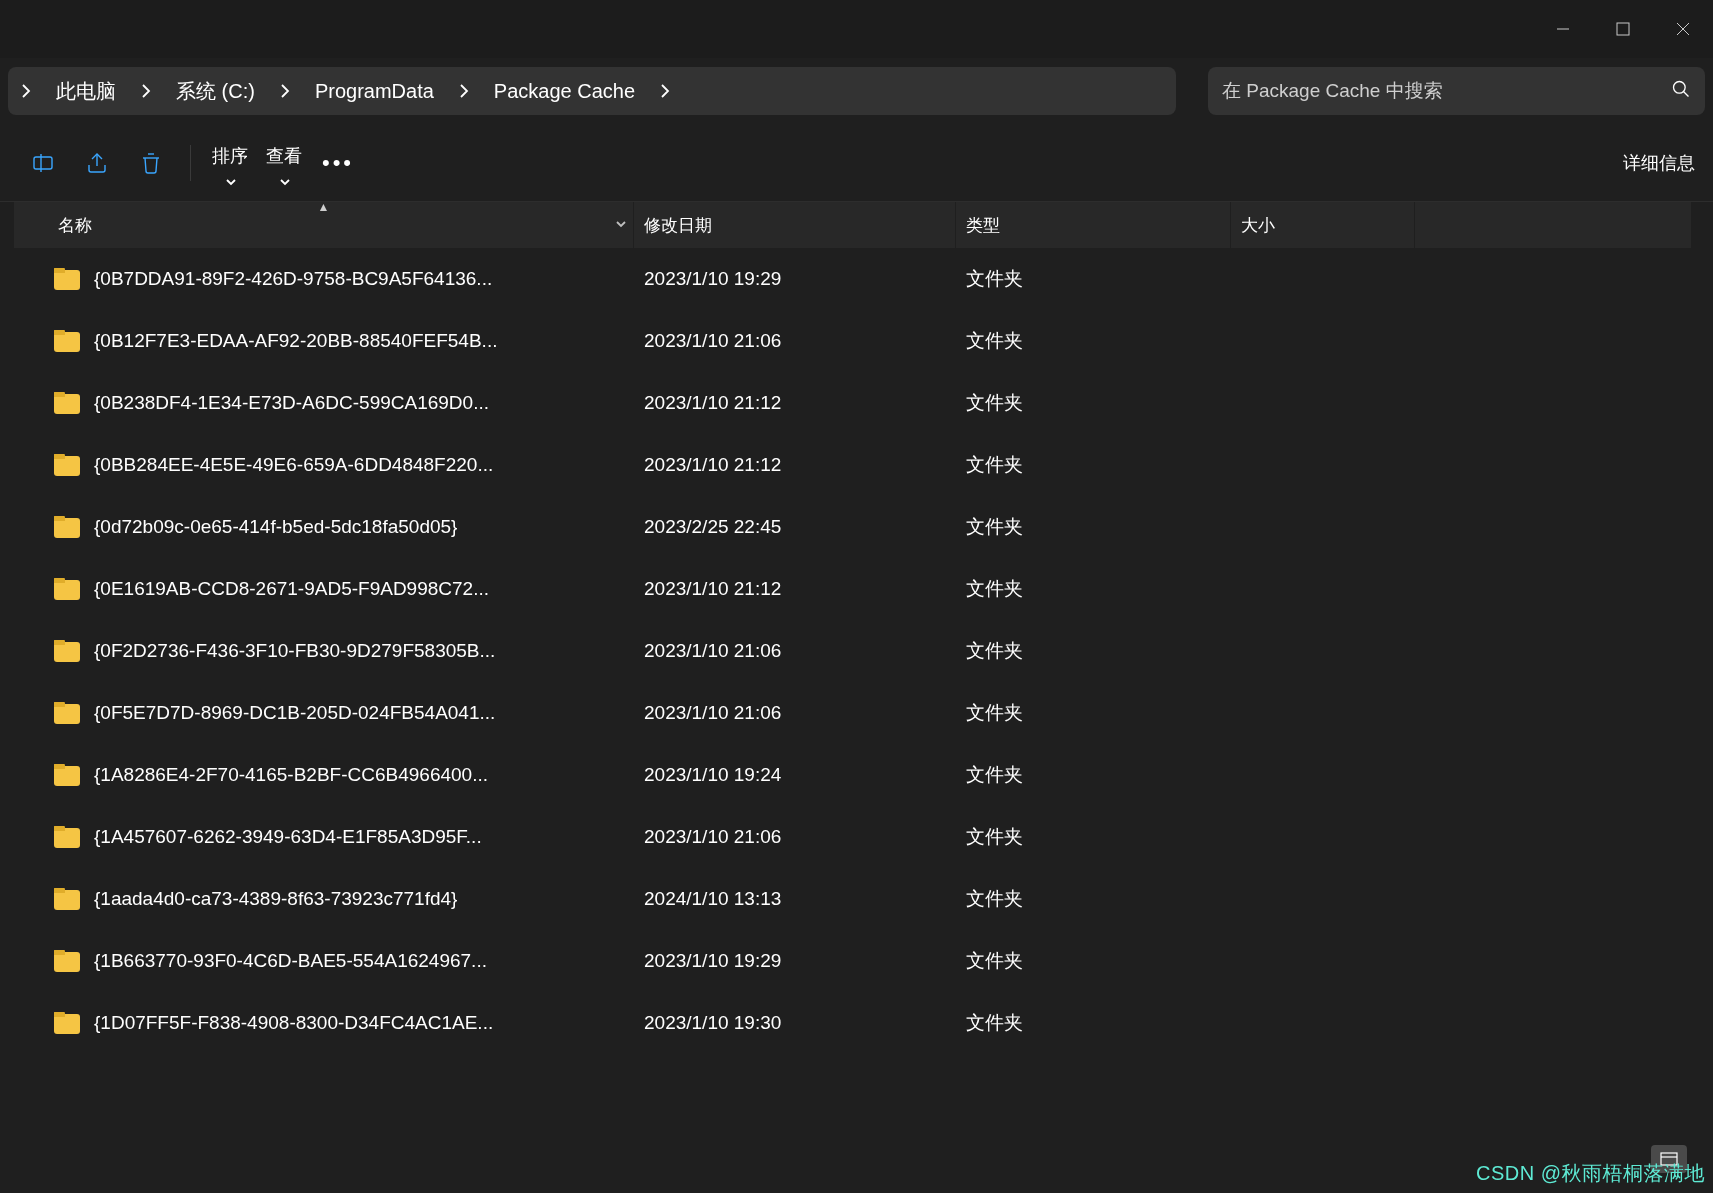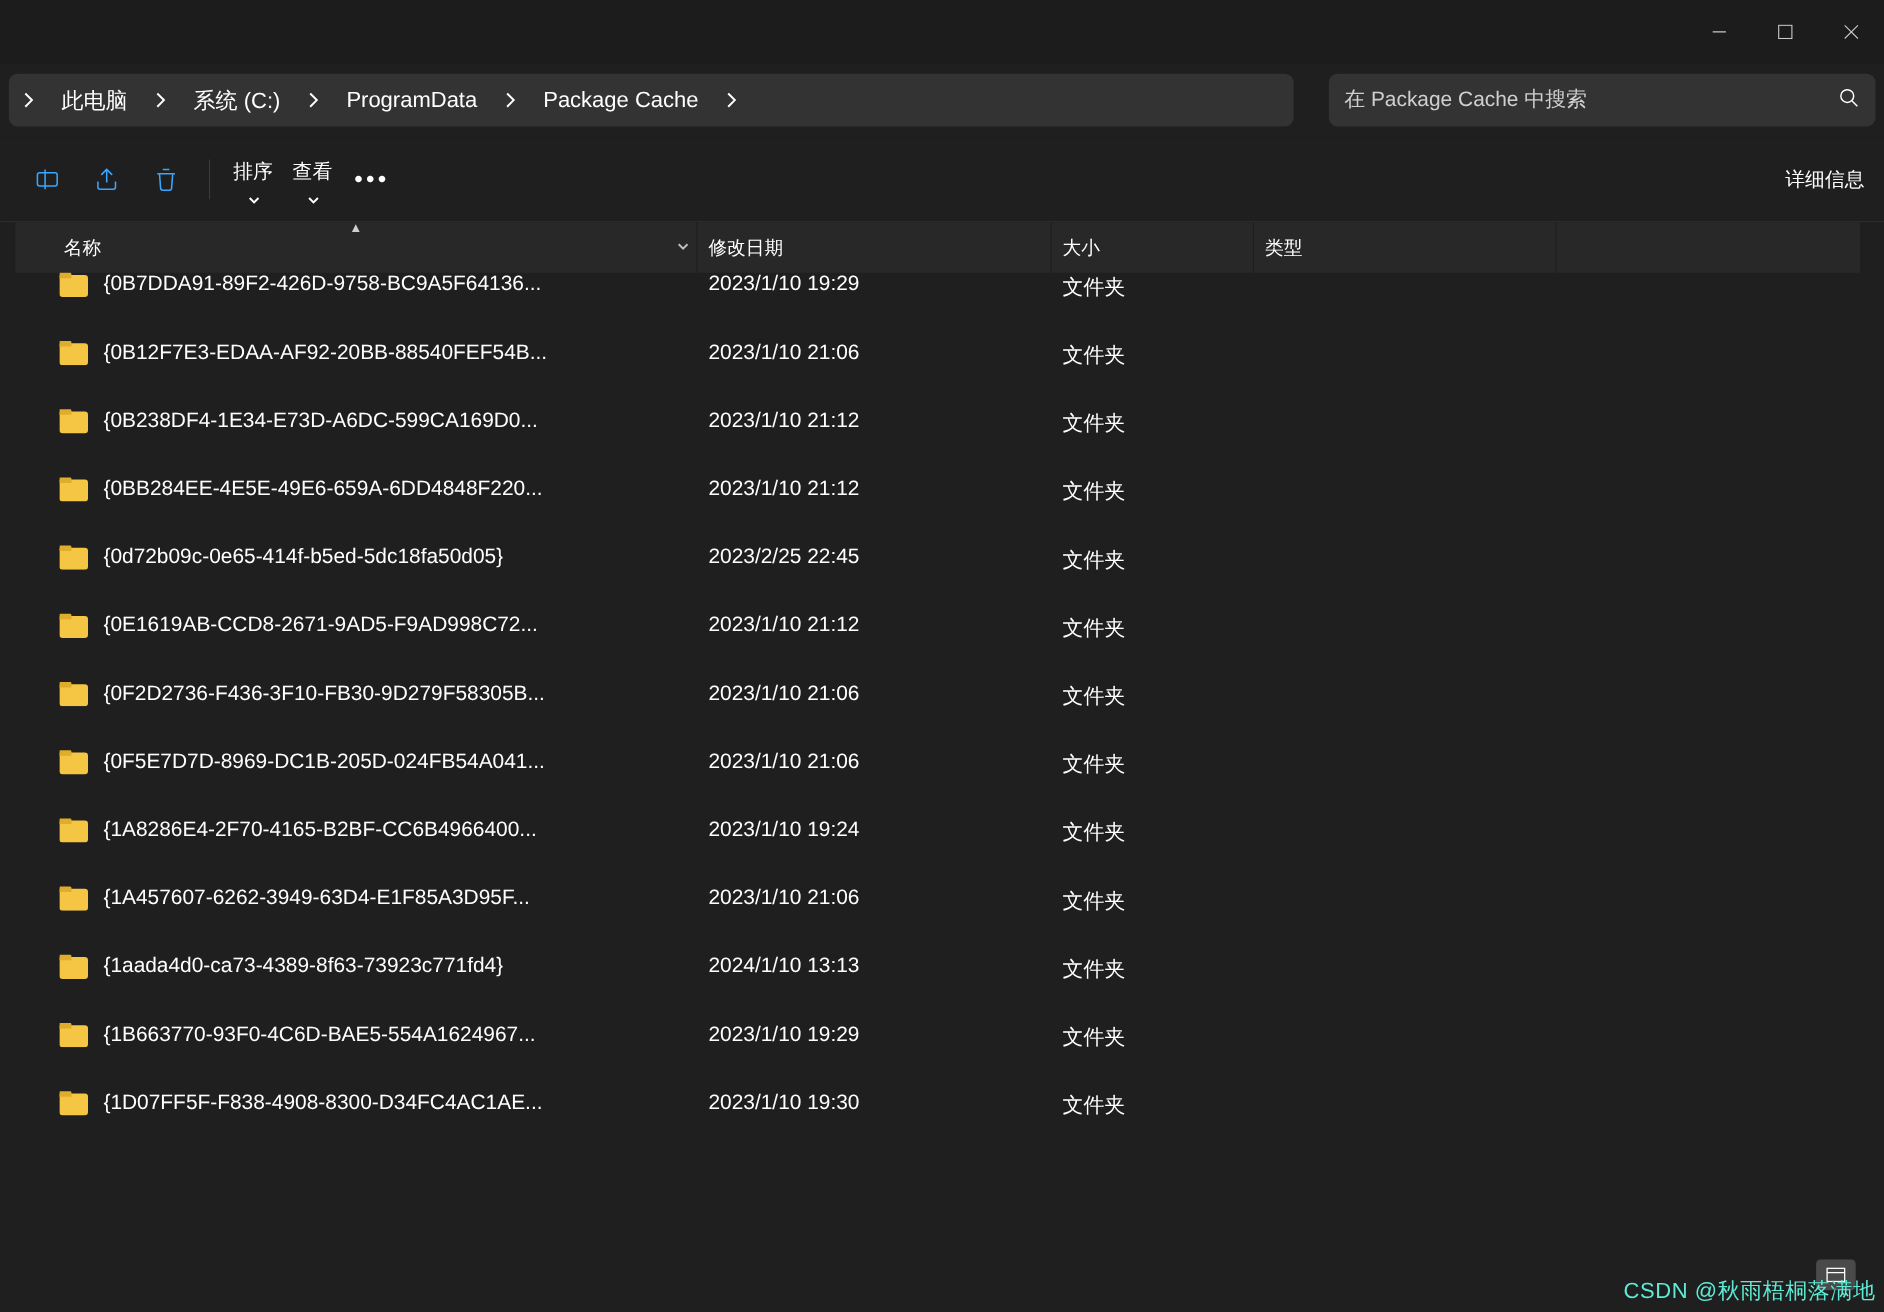--- a/index.html
+++ b/index.html
@@ -153,21 +153,21 @@
   
   .file-list {
     margin-left: 14px;
     margin-right: 22px;
     height: calc(1193px - 58px - 66px - 78px - 46px);
     overflow: hidden;
     position: relative;
   }
   .row {
     display: flex;
-    align-items: flex-start;
+    align-items: center;
     height: 62px;
     padding-left: 40px;
   }
   .cell { overflow: hidden; text-overflow: ellipsis; white-space: nowrap; font-size: 19px; }
   .cell-name { width: 580px; display: flex; align-items: center; gap: 14px; }
   .cell-date { width: 322px; padding-left: 10px; }
   .cell-type { width: 275px; padding-left: 10px; }
   .cell-size { width: 184px; padding-left: 10px; text-align: right; }
 
   .folder-icon {
@@ -340,25 +340,25 @@
   <div class="col col-name">
     <span class="sort-ind">▲</span>
     <span>名称</span>
     <span class="col-dd"><svg viewBox="0 0 12 12">
           <path d="M2 4l4 4 4-4"></path>
         </svg></span>
   </div>
   <div class="col col-date">
     <span>修改日期</span>
   </div>
+  <div class="col col-type">
+    <span>类型</span>
+  </div>
   <div class="col col-size">
     <span>大小</span>
-  </div>
-  <div class="col col-type">
-    <span>类型</span>
   </div>
 </div>
 
 <div class="file-list" id="file-list">
     <div class="row">
     <div class="cell cell-name">
       <span class="folder-icon"></span>
       <span class="name-text">{0B7DDA91-89F2-426D-9758-BC9A5F64136...</span>
     </div>
     <div class="cell cell-date">2023/1/10 19:29</div>

